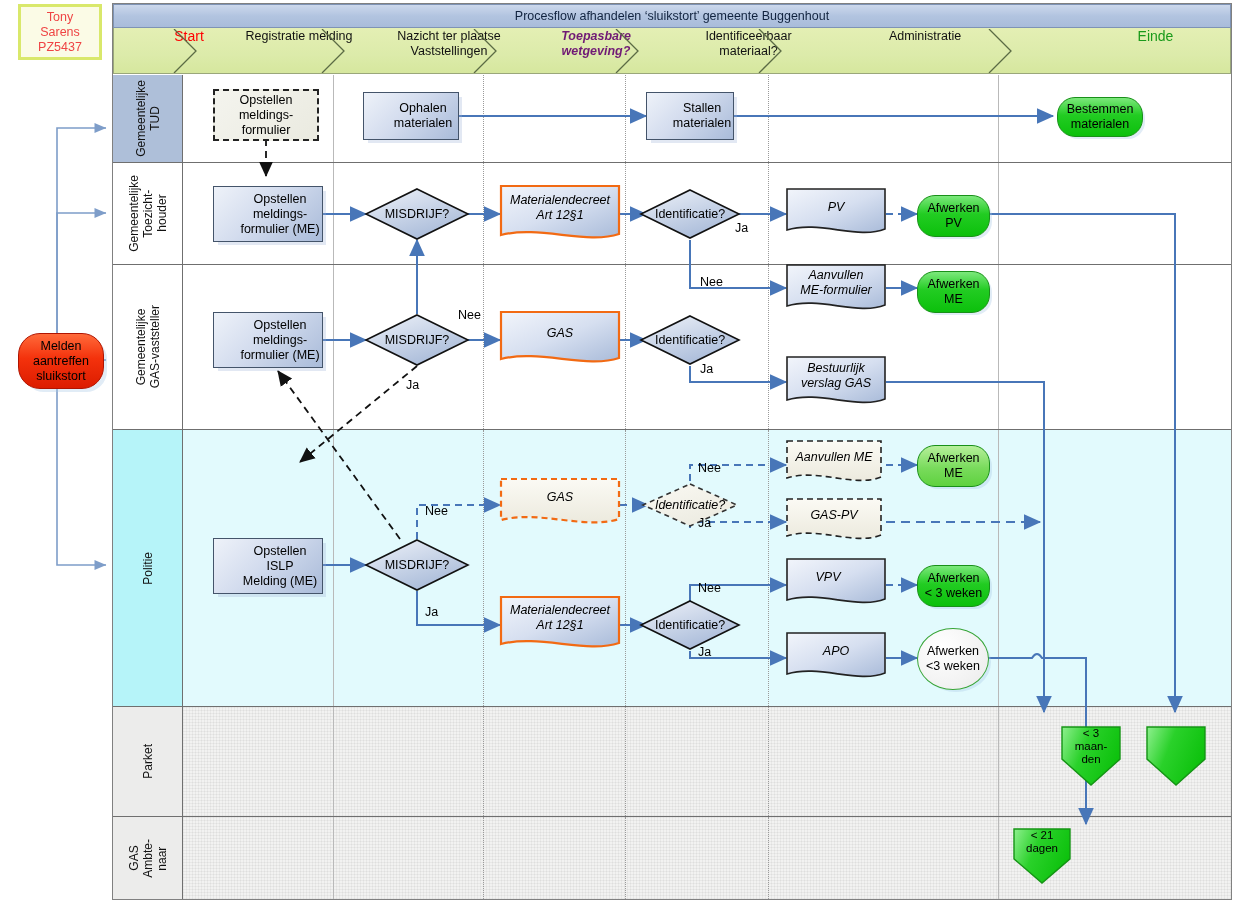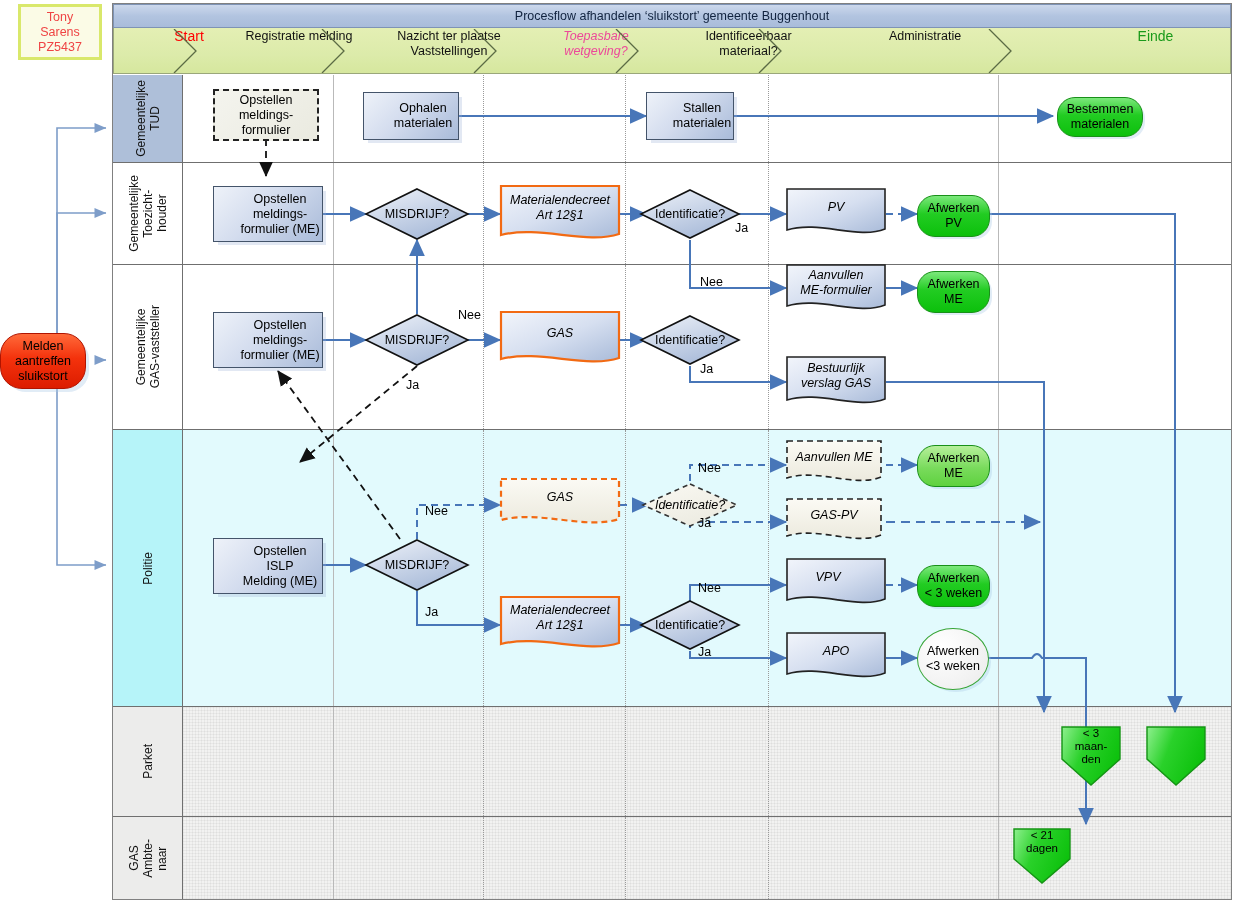--- a/index.html
+++ b/index.html
@@ -125,21 +125,21 @@
       <div class="phase" style="left: 334px; width: 150px; top: 29px;">
         <span style="white-space: pre-line; color: rgb(17, 17, 17);">Nazicht ter plaatse
 Vaststellingen</span>
       </div>
       <div class="chev" style="left: 472px; top: 29px;">
         <svg width="26" height="44" viewBox="0 0 26 44">
           <path d="M2,0 L24,22 L2,44" fill="none" stroke="#5b6b44" stroke-width="1.3"></path>
         </svg>
       </div>
       <div class="phase" style="left: 486px; width: 140px; top: 29px;">
-        <span style="white-space: pre-line; color: #ec4899; font-style: italic; font-weight: normal;">Toepasbare
+        <span style="white-space: pre-line; color: #701a75; font-style: italic; font-weight: bold;">Toepasbare
 wetgeving?</span>
       </div>
       <div class="chev" style="left: 614px; top: 29px;">
         <svg width="26" height="44" viewBox="0 0 26 44">
           <path d="M2,0 L24,22 L2,44" fill="none" stroke="#5b6b44" stroke-width="1.3"></path>
         </svg>
       </div>
       <div class="phase" style="left: 628px; width: 141px; top: 29px;">
         <span style="white-space: pre-line; color: rgb(17, 17, 17); margin-left: 20px;">Identificeerbaar
 materiaal?</span>
@@ -320,21 +320,21 @@
     </g>
 
     <g stroke="#111111" stroke-width="1.8" fill="none" stroke-dasharray="7,5">
       <path d="M266,139 L266,176" marker-end="url(#abk)"></path>
       <path d="M417,366 L300,462" marker-end="url(#abk)"></path>
       <path d="M400,539 L278,371" marker-end="url(#abk)"></path>
     </g>
   </svg>
 
   <div id="shapes">
-      <div class="ellipse" style="left: 0; top: 333px; width: 84px; height: 54px;">
+      <div class="ellipse" style="left: 18px; top: 333px; width: 84px; height: 54px;">
         <span style="white-space: pre-line;">Melden
 aantreffen
 sluikstort</span>
       </div>
       <div class="sh procDash" style="left: 213px; top: 89px; width: 106px; height: 52px;">
         <span style="white-space: pre-line;">Opstellen
 meldings-
 formulier</span>
       </div>
       <div class="sh proc shadow" style="left: 363px; top: 92px; width: 96px; height: 48px;">

